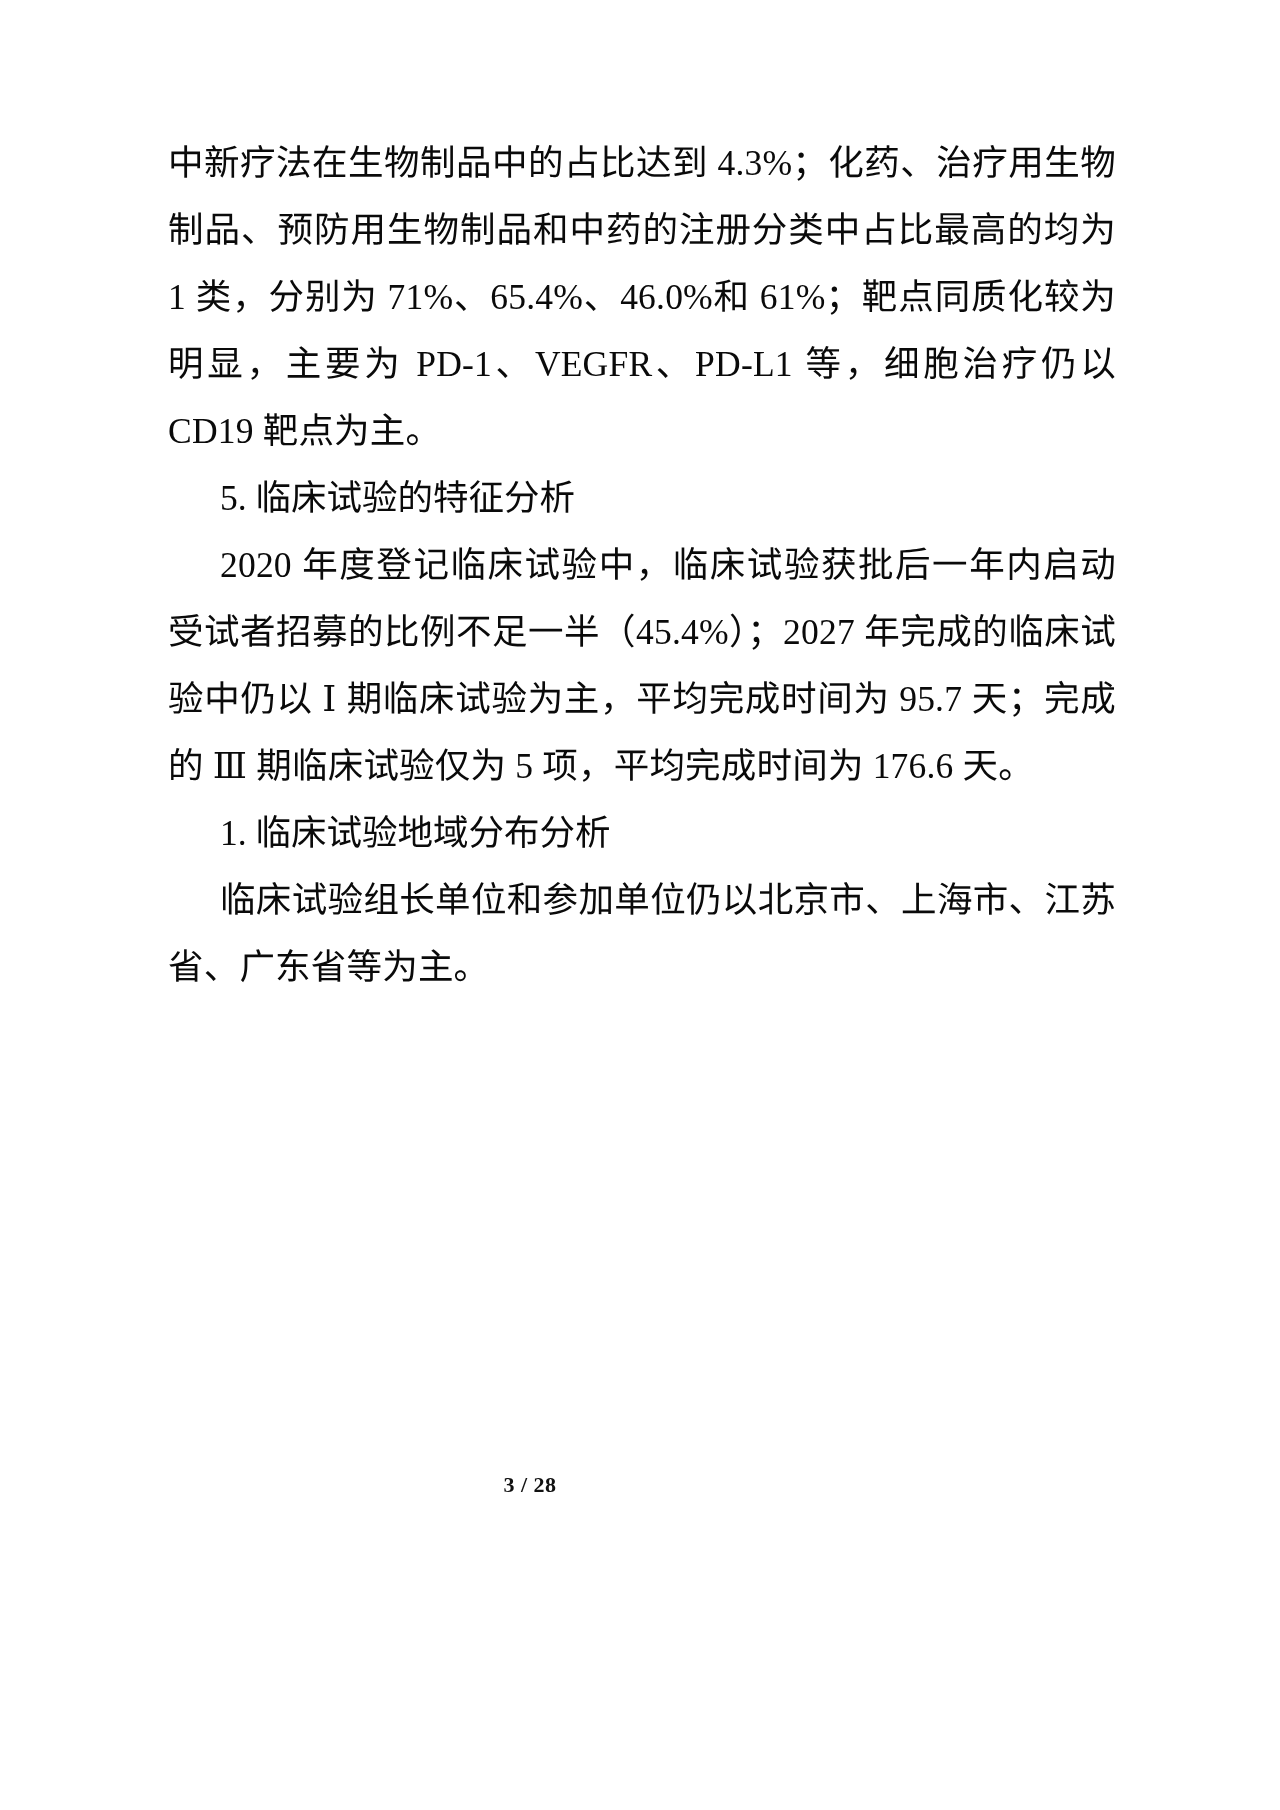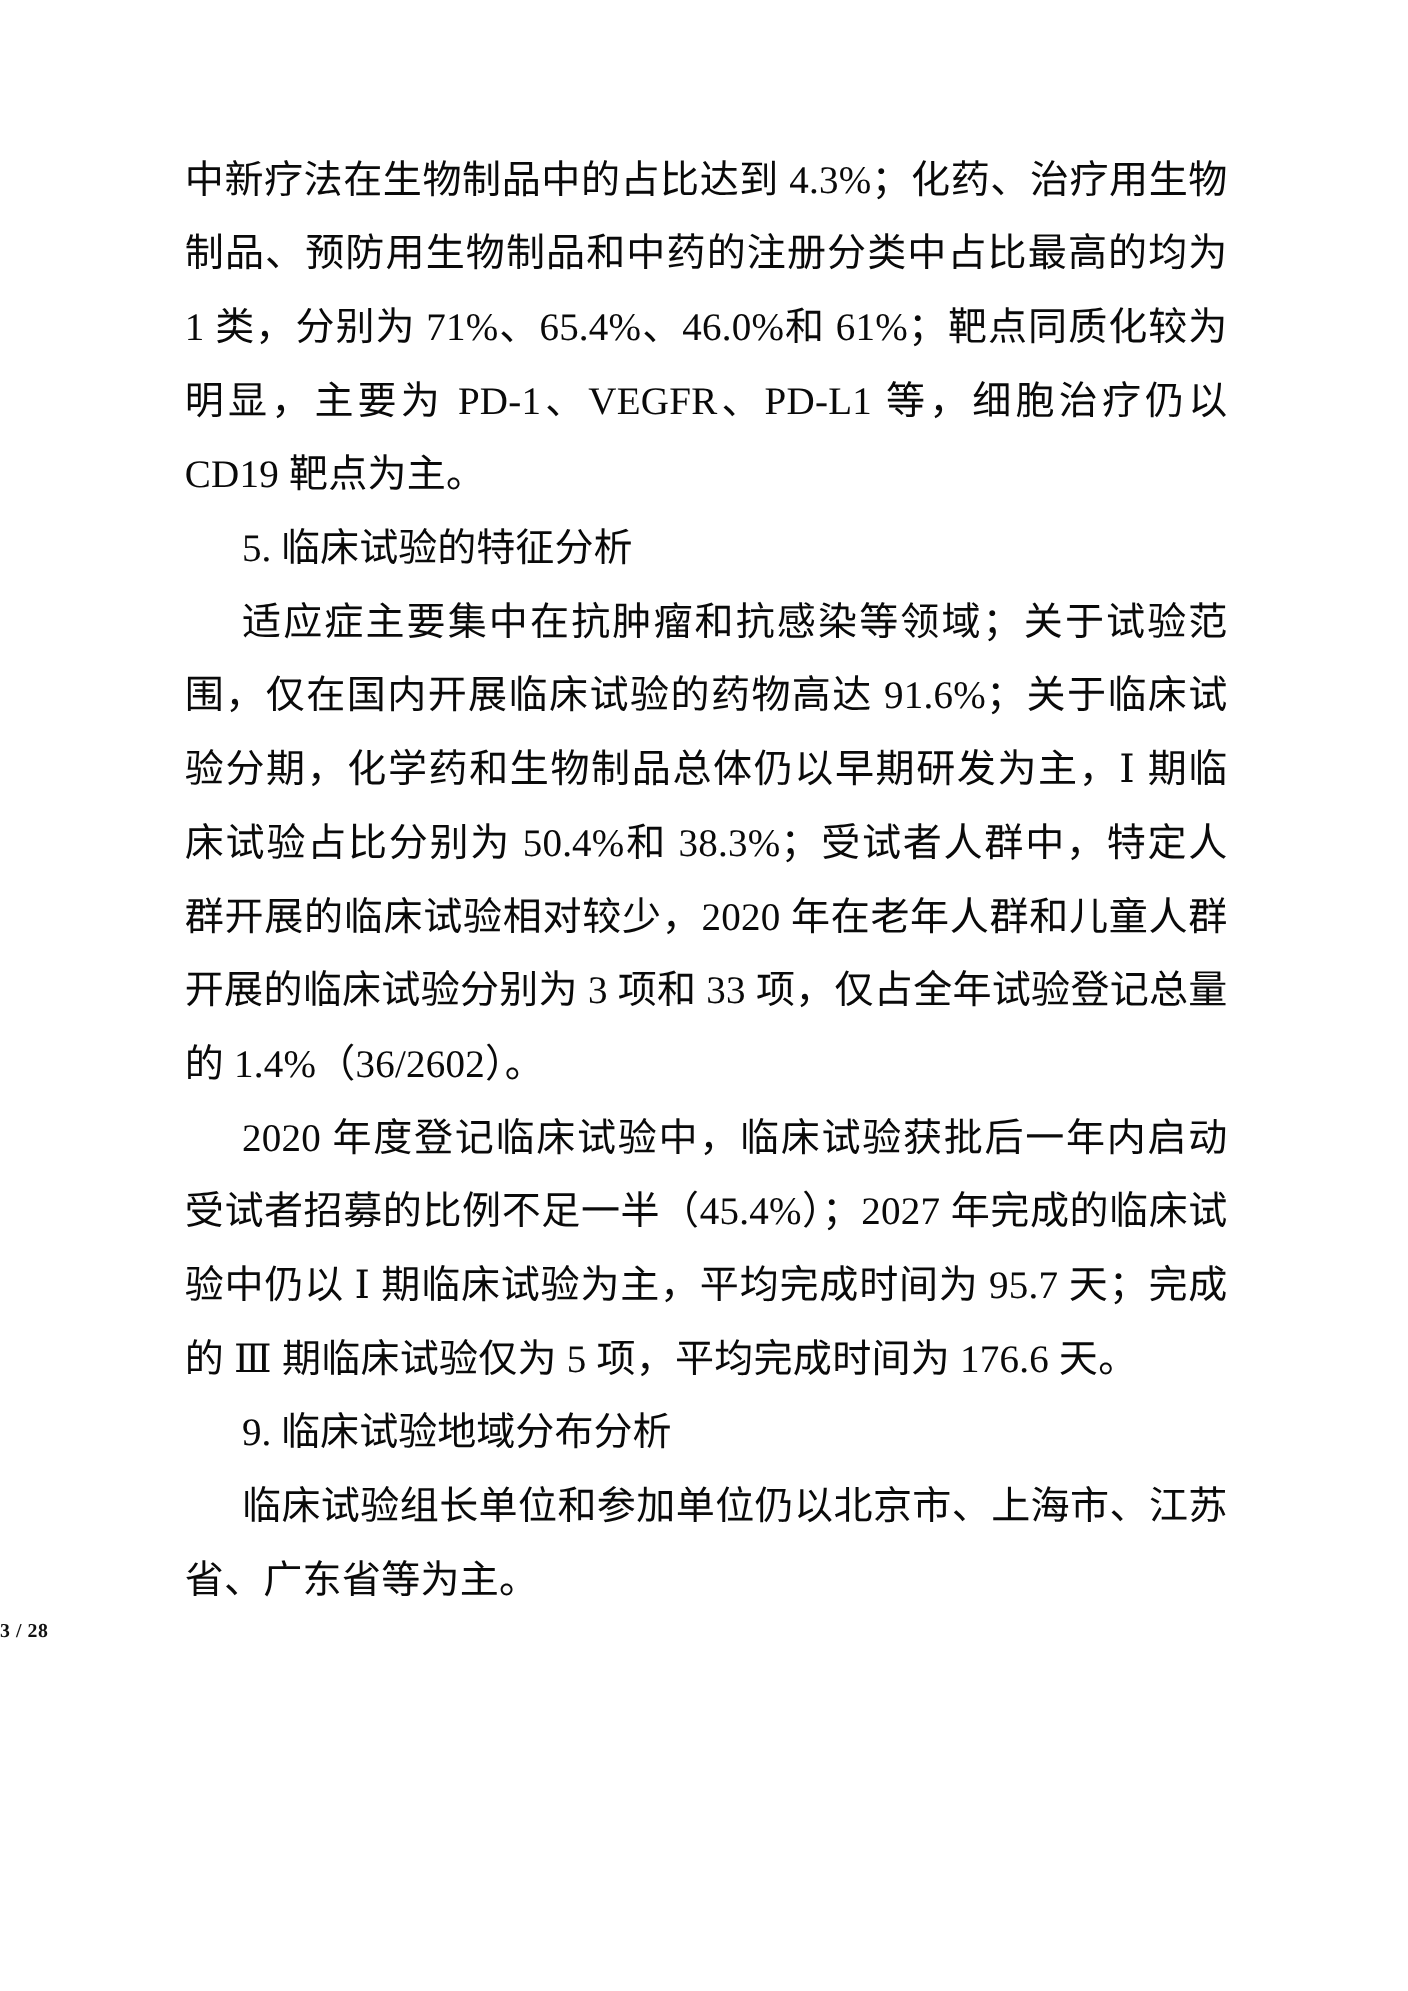--- a/index.html
+++ b/index.html
@@ -50,44 +50,44 @@
     font-family: "Liberation Serif", "DejaVu Serif", serif;
   }
   .blocktight {
     margin: 0;
   }
   .footer {
     position: absolute;
     left: 0;
     top: 1472px;
     width: 1060px;
-    font-size: 18px;
+    text-align: center;
+    font-size: 22px;
     font-weight: bold;
     font-family: "Liberation Serif", "DejaVu Serif", serif;
     letter-spacing: 0.5px;
     color: #111;
   }
 </style>
 </head>
 <body>
 
 <div class="page">
 
   <div class="content">
 
     <p class="para blocktight">中新疗法在生物制品中的占比达到 4.3%；化药、治疗用生物制品、预防用生物制品和中药的注册分类中占比最高的均为 1 类，分别为 71%、65.4%、46.0%和 61%；靶点同质化较为明显，主要为 PD-1、VEGFR、PD-L1 等，细胞治疗仍以 CD19 靶点为主。</p>
 
     <h3 class="heading">5. 临床试验的特征分析</h3>
 
-    <p class="para indent">适应症主要集中在抗肿瘤和抗感染等领域；关于试验范围，仅在国内开展临床试验的药物高达 91.6%；关于临床试验分期，化学药和生物制品总体仍以早期研发为主，Ⅰ 期临床试验占比分别为 50.4%和 38.3%；受试者人群中，特定人群开展的临床试验相对较少，2020 年在老年人群和儿童人群开展的临床试验分别为 3 项和 33 项，仅占全年试验登记总量的 1.4%（36/2602）。</p>
 
 
     <p class="para indent">2020 年度登记临床试验中，临床试验获批后一年内启动受试者招募的比例不足一半（45.4%）；2027 年完成的临床试验中仍以 Ⅰ 期临床试验为主，平均完成时间为 95.7 天；完成的 Ⅲ 期临床试验仅为 5 项，平均完成时间为 176.6 天。</p>
 
-    <h3 class="heading">9. 临床试验地域分布分析</h3>
+    <h3 class="heading">1. 临床试验地域分布分析</h3>
 
     <p class="para indent">临床试验组长单位和参加单位仍以北京市、上海市、江苏省、广东省等为主。</p>
 
   </div>
 
   <div class="footer">3 / 28</div>
 
 </div>
 
 </body></html>

